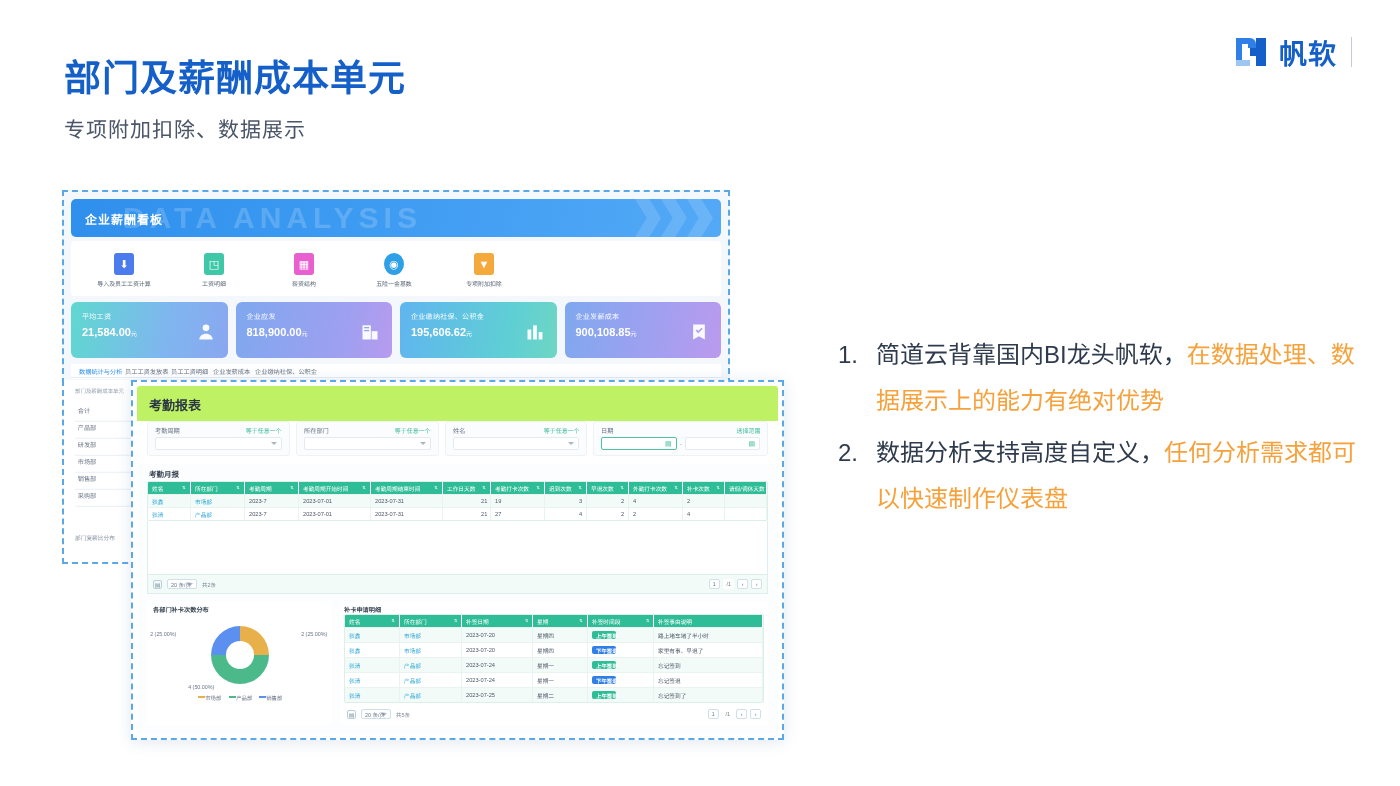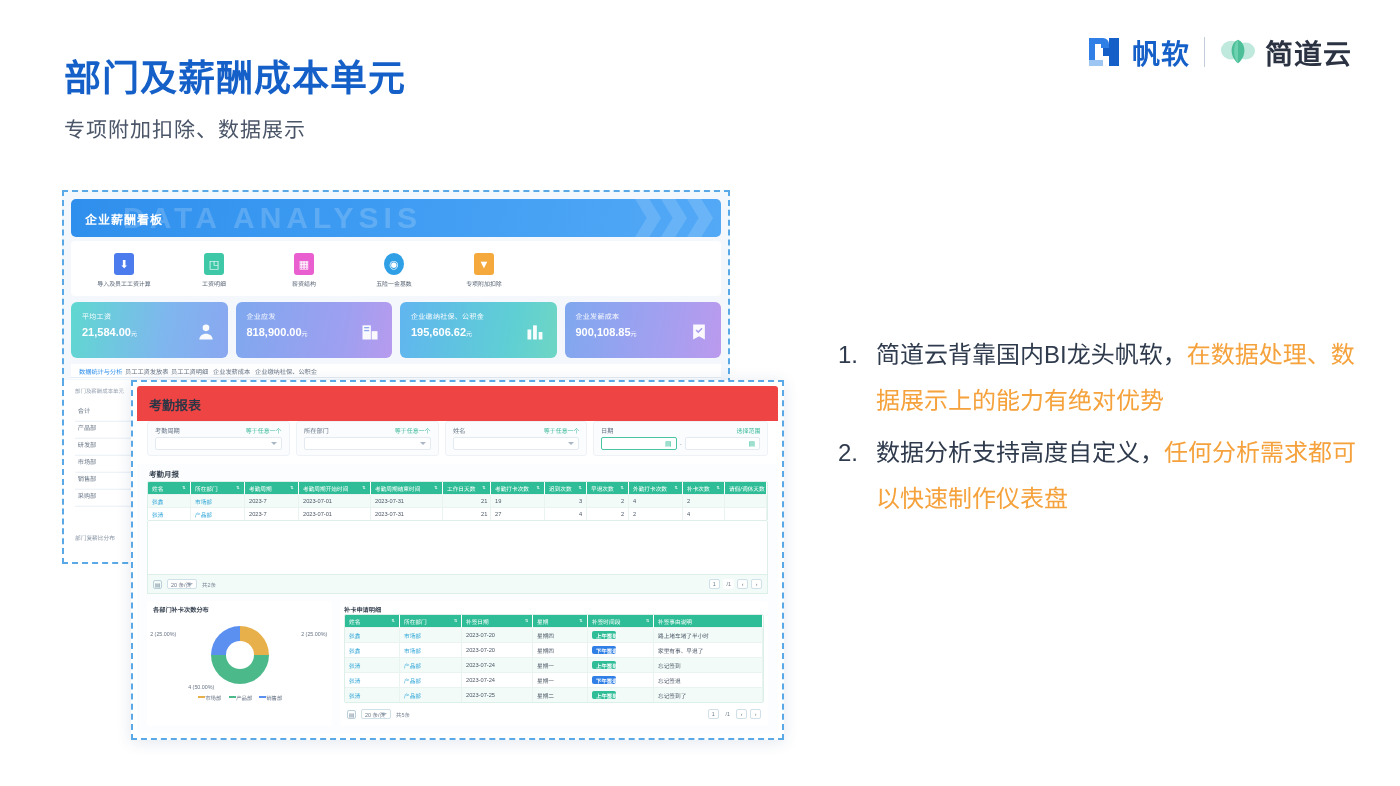--- a/index.html
+++ b/index.html
@@ -103,21 +103,21 @@
   .lc-head { font-size: 4.2px; color: #98a3b2; transform: scale(1.3); transform-origin: left center;
              margin-bottom: 9px; white-space: nowrap; }
   .lc-row { font-size: 4.6px; color: #6e7a8a; transform: scale(1.35); transform-origin: left center;
             padding: 5px 0 5px 2px; border-bottom: 1px solid #eef3f8; white-space: nowrap; }
   .lc-foot { font-size: 4.4px; color: #8b97a6; transform: scale(1.3); transform-origin: left center; margin-top: 30px; }
   .lc-tiny { position: absolute; left: 112px; bottom: 8px; font-size: 4px; color: #b4bdc8; transform: scale(1.25); }
 
   
   .rep { width: 100%; height: 100%; background: #fbfdff; border-radius: 3px; overflow: hidden;
          display: flex; flex-direction: column; }
-  .rep-title { padding: 9px 12px 7px; font-size: 13px; font-weight: bold; color: #2c3645; background: #ef4444; font-family: Liberation Mono, monospace; }
+  .rep-title { padding: 9px 12px 7px; font-size: 13px; font-weight: bold; color: #2c3645; background: #bef264; font-family: Liberation Mono, monospace; }
   .filters { display: flex; gap: 6px; padding: 0 10px 8px; background: #fff; }
   .fbox { flex: 1; background: #fafcfe; border: 1px solid #eef2f7; border-radius: 3px; padding: 5px 7px; }
   .fbox.wide { flex: 1.25; }
   .f-top { display: flex; justify-content: space-between; align-items: center; margin-bottom: 4px; }
   .f-lb { font-size: 4.6px; color: #6a7687; transform: scale(1.35); transform-origin: left center; white-space: nowrap; }
   .f-op { font-size: 4.6px; color: #3fbb9a; transform: scale(1.3); transform-origin: right center; white-space: nowrap; }
   .f-in { height: 13px; background: #fff; border: 1px solid #e3eaf2; border-radius: 2px;
           display: flex; align-items: center; justify-content: flex-end; padding-right: 4px; }
   .f-in.act { border-color: #4cc4a4; }
   .chev-d { width: 0; height: 0; border-left: 3px solid transparent; border-right: 3px solid transparent;
@@ -204,29 +204,20 @@
   <div class="brand">
     <div class="brand-fr">
       <svg class="fr-mark" viewBox="0 0 40 40">
         <path d="M4 6 h14 a6 6 0 0 1 6 6 v4 h-8 v-4 h-6 v20 h-6 z" fill="#2f7fe6"></path>
         <path d="M24 6 h10 v28 h-10 v-10 h-6 v-8 h6 z" fill="#1560c8"></path>
         <rect x="4" y="28" width="14" height="6" fill="#9ec6f2"></rect>
       </svg>
       <span class="fr-word">帆软</span>
     </div>
     <div class="brand-sep"></div>
-    <div class="brand-jdy">
-      <svg class="jdy-mark" viewBox="0 0 40 36">
-        <ellipse cx="13" cy="16" rx="11" ry="10" fill="#bfe9dc"></ellipse>
-        <ellipse cx="28" cy="17" rx="10" ry="9" fill="#bfe9dc"></ellipse>
-        <path d="M20 30 C10 22 12 8 20 5 C28 8 30 22 20 30 Z" fill="#4cbf99"></path>
-        <path d="M20 30 C14 22 15 10 20 5 L20 30 Z" fill="#6ed2b0"></path>
-      </svg>
-      <span class="jdy-word">简道云</span>
-    </div>
   </div>
 
   <div class="bullets">
     <div class="bullet">
       <span class="bullet-num">1.</span>
       <span class="bullet-txt"><span>简道云背靠国内BI龙头帆软，</span><span class="hl">在数据处理、数据展示上的能力有绝对优势</span></span>
     </div>
     <div class="bullet">
       <span class="bullet-num">2.</span>
       <span class="bullet-txt"><span>数据分析支持高度自定义，</span><span class="hl">任何分析需求都可以快速制作仪表盘</span></span>

